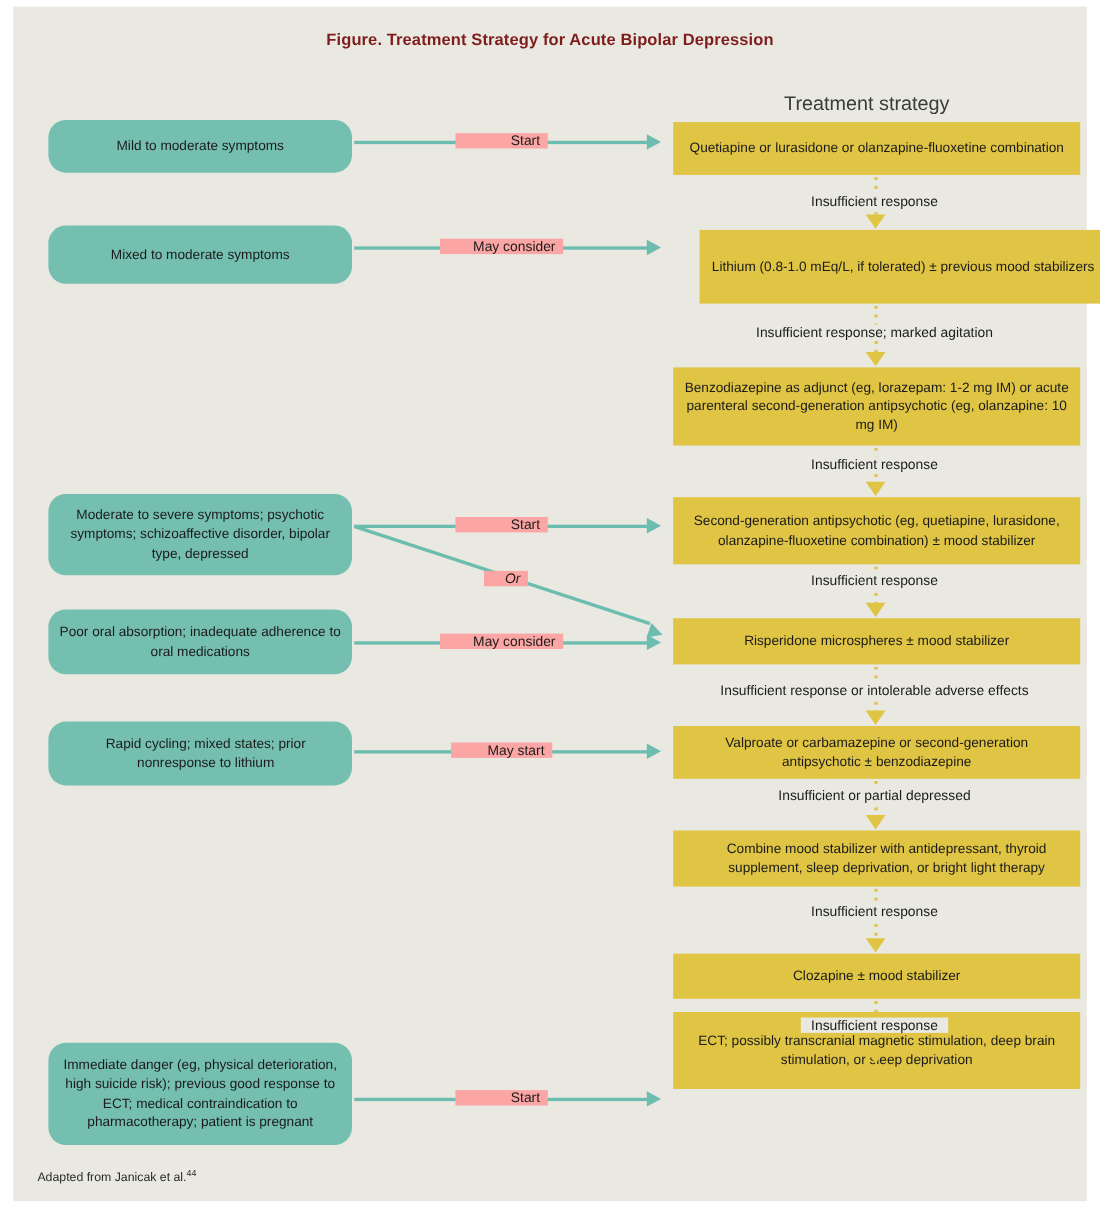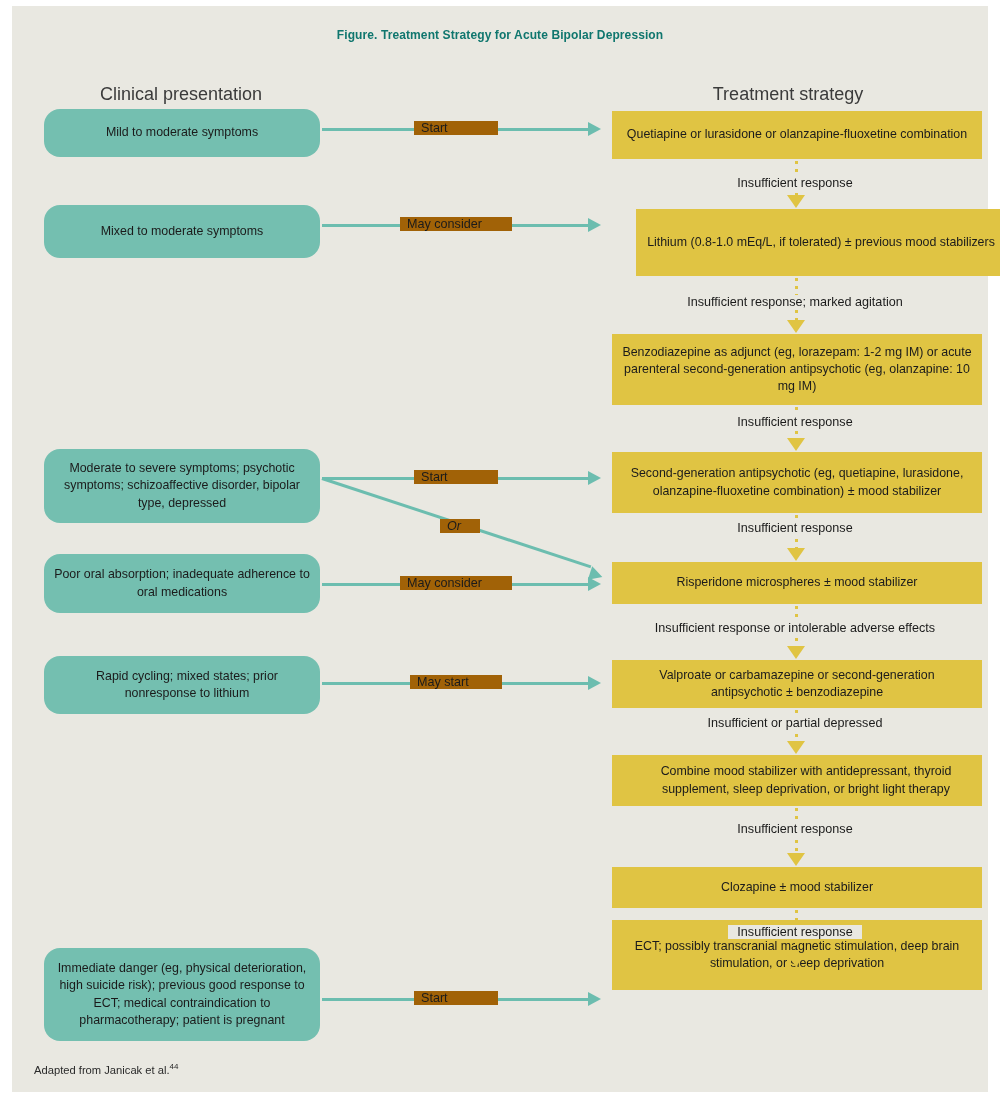--- a/index.html
+++ b/index.html
@@ -18,23 +18,23 @@
     left: 12px; top: 6px;
     width: 976px; height: 1086px;
     background: #e9e8e1;
   }
 
   
   #fig-title {
     position: absolute;
     left: 0; top: 22px; width: 976px;
     text-align: center;
-    font-size: 12px;
+    font-size: 15px;
     font-weight: bold;
-    color: #0f766e;
+    color: #7f1d1d;
     letter-spacing: .1px;
   }
 
   
   .col-header {
     position: absolute;
     font-size: 18px;
     color: #3b3b3b;
     font-weight: normal;
     text-align: center;
@@ -90,24 +90,24 @@
     width: 0; height: 0;
     border-top: 7px solid transparent;
     border-bottom: 7px solid transparent;
     border-left: 13px solid #6cbdaf;
     transform-origin: 0 50%;
   }
   .edge-label {
     position: absolute;
     font-size: 12.6px;
     color: #1b1b1b;
-    background: #a16207;
+    background: #fca5a5;
     padding: 0 7px;
     white-space: nowrap;
-    text-align: left;
+    text-align: right;
   }
   .edge-label.italic { font-style: italic; }
 
   
   .gold-dots {
     position: absolute;
     width: 3px;
     left: 783px;
     background-image: linear-gradient(to bottom, #e0c443 0 3px, rgba(0,0,0,0) 3px 8px);
     background-size: 3px 8px;
@@ -143,21 +143,20 @@
   }
   #footnote sup { font-size: 8px; vertical-align: super; }
 </style>
 </head>
 <body>
 
 <div id="figure-canvas">
 
   <div id="fig-title">Figure. Treatment Strategy for Acute Bipolar Depression</div>
 
-  <div class="col-header" id="col-header-clinical">Clinical presentation</div>
   <div class="col-header" id="col-header-treatment">Treatment strategy</div>
 
   <div class="node clinical" style="top:103px; height:48px;">Mild to moderate symptoms</div>
 
   <div class="node clinical" style="top:199px; height:53px;">Mixed to moderate symptoms</div>
 
   <div class="node clinical" style="top:443px; height:74px;">Moderate to severe symptoms; psychotic symptoms; schizoaffective disorder, bipolar type, depressed</div>
 
   <div class="node clinical" style="top:548px; height:59px;">Poor oral absorption; inadequate adherence to oral medications</div>
 

